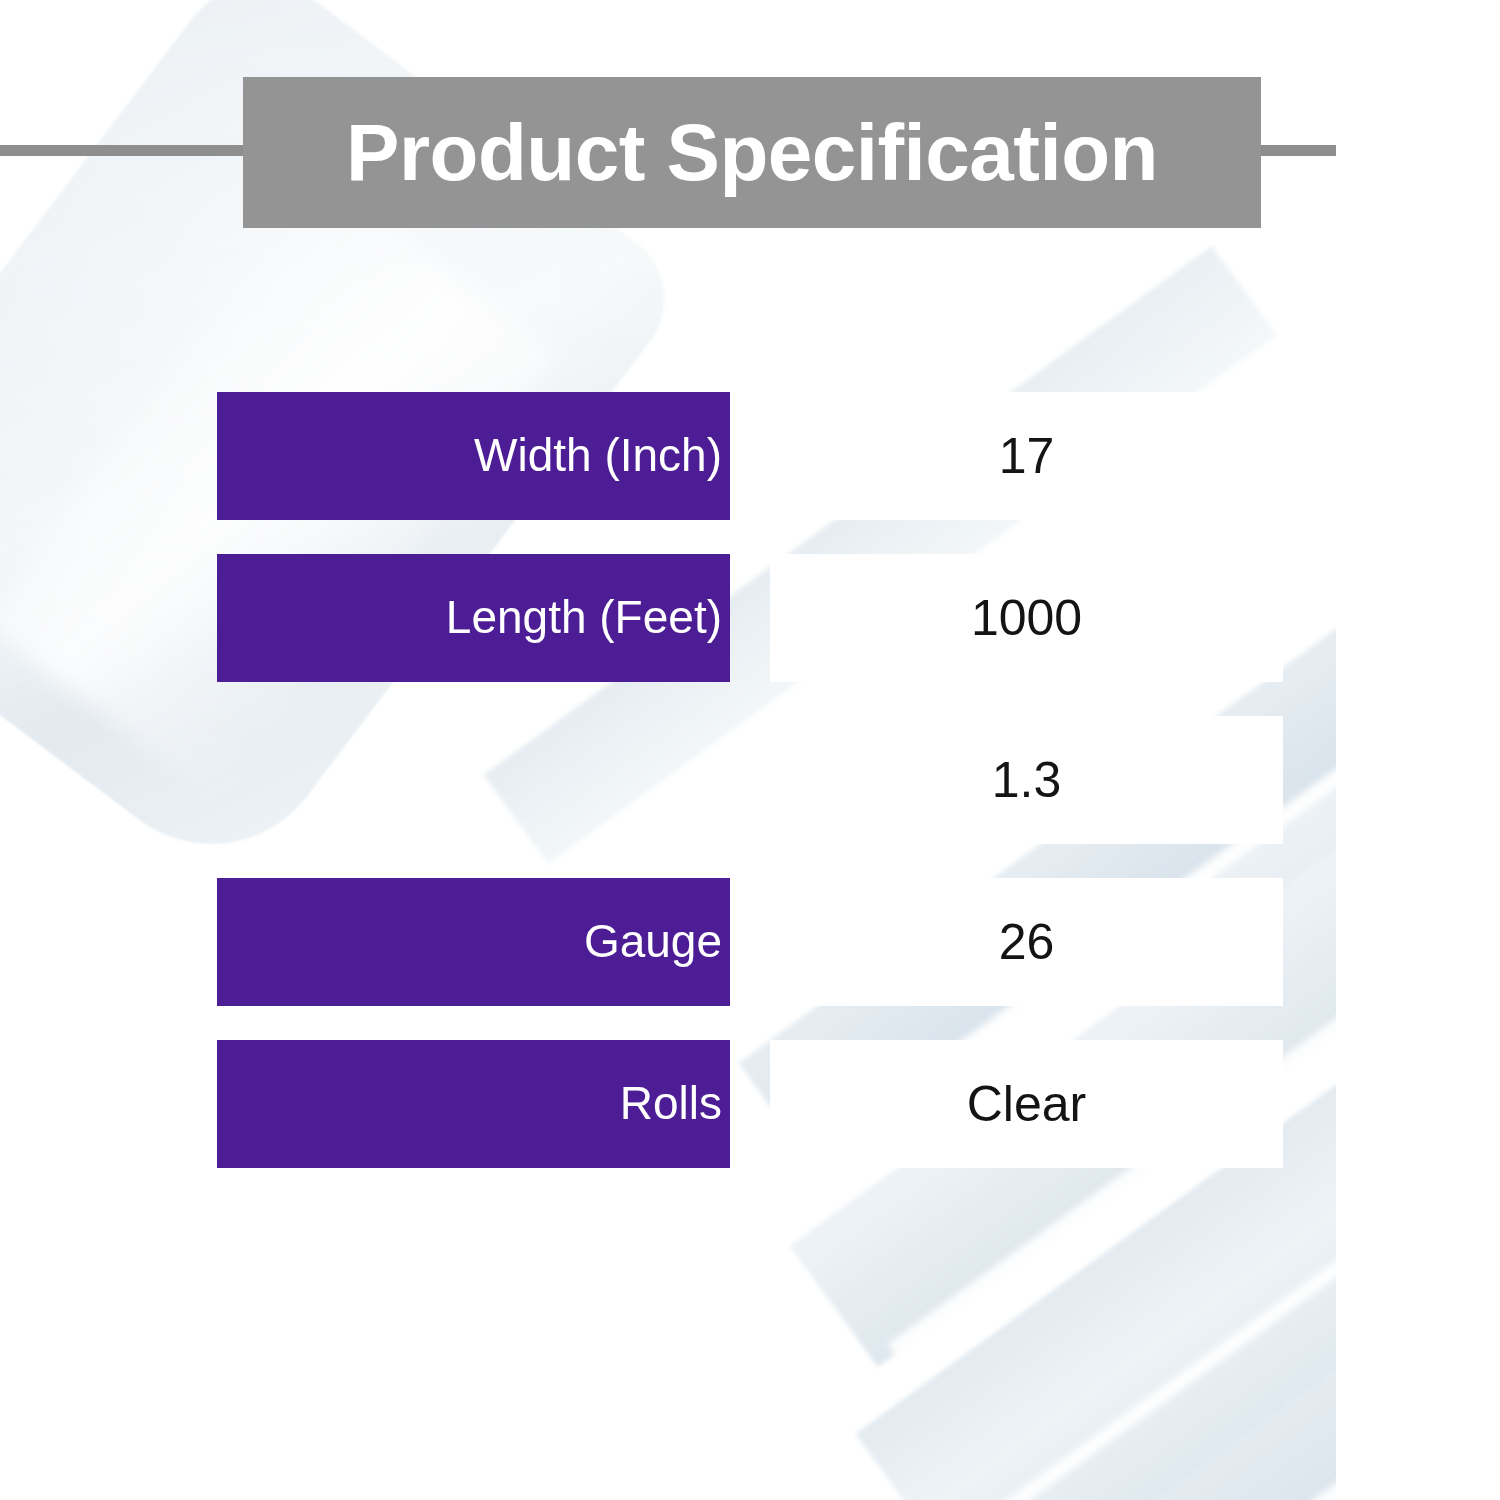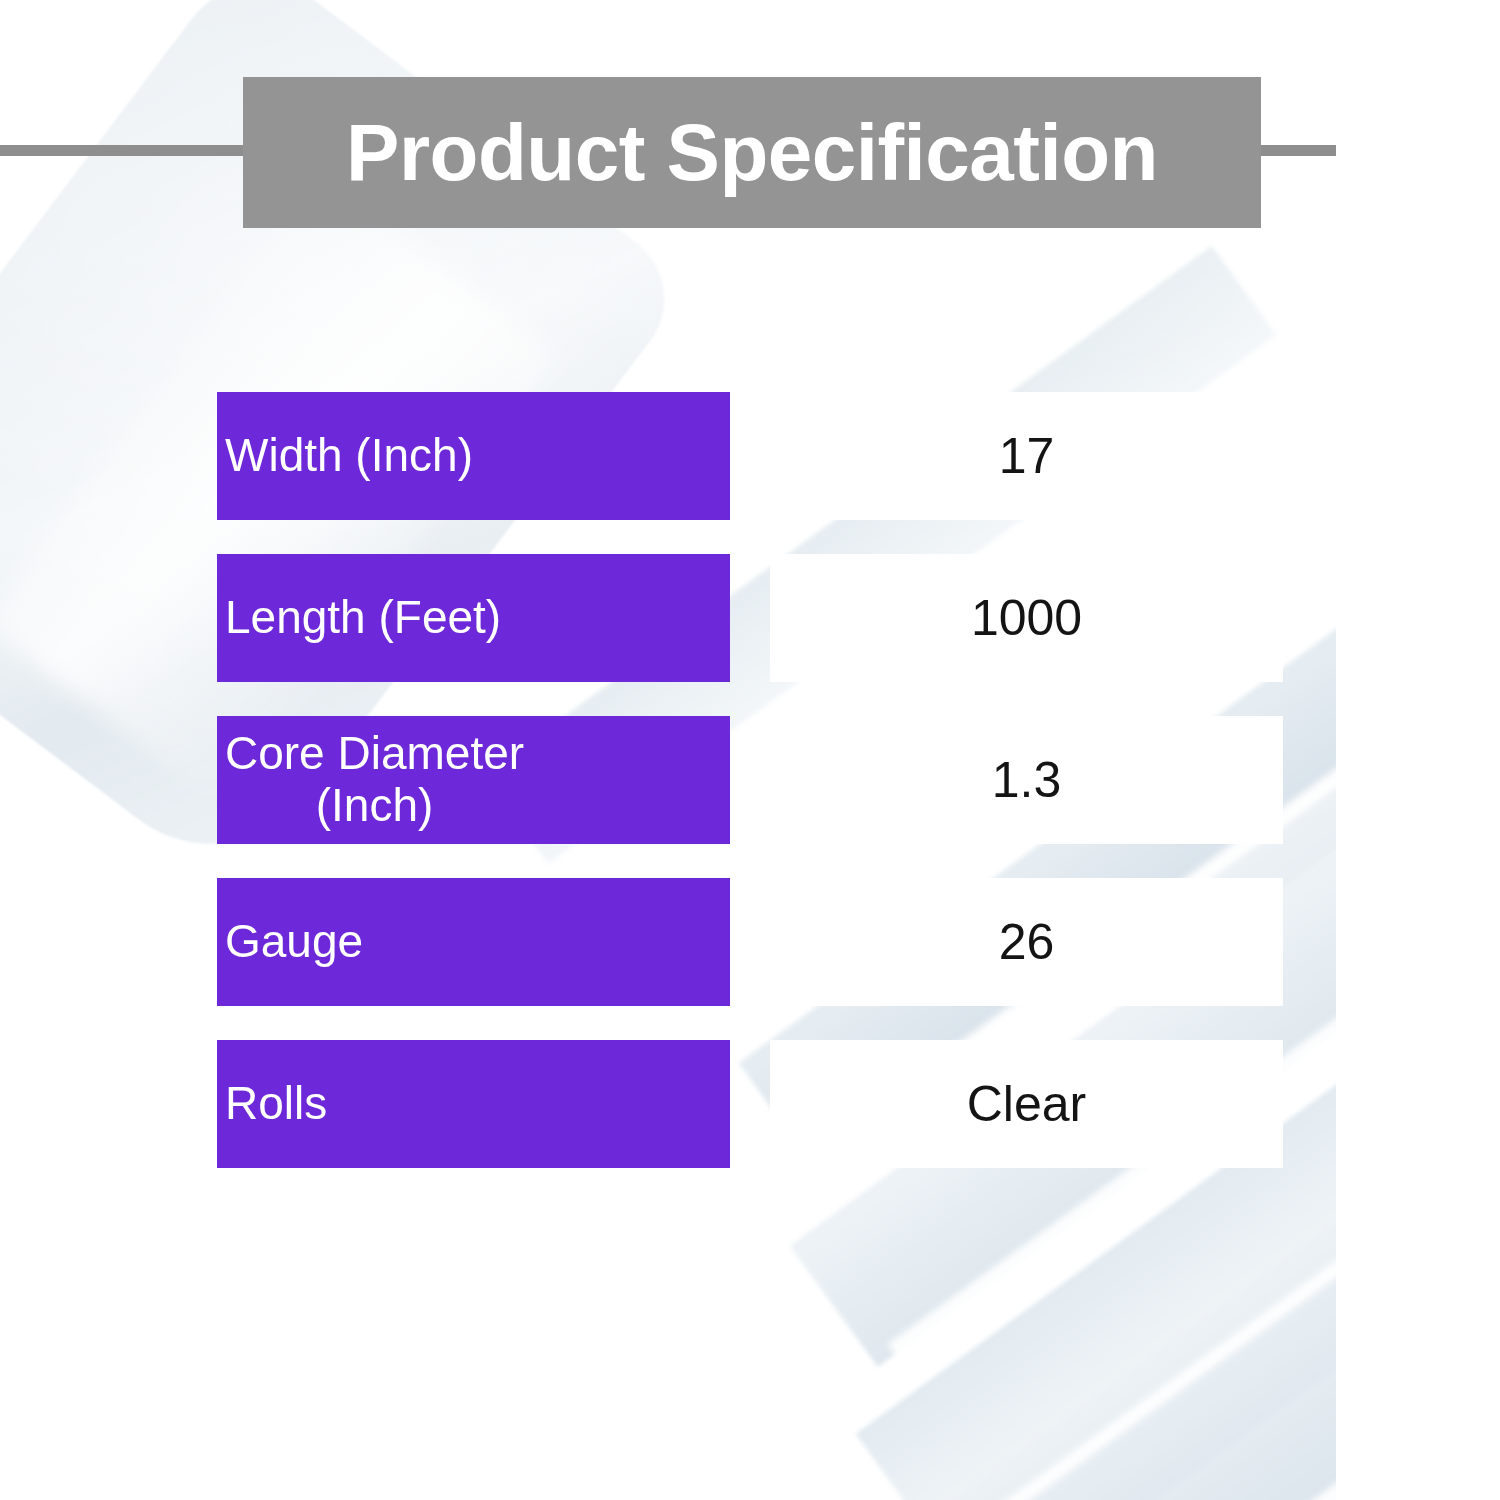--- a/index.html
+++ b/index.html
@@ -128,24 +128,24 @@
     margin-bottom: 34px;
   }
   .spec-row:last-child { margin-bottom: 0; }
 
   .label-cell {
     position: absolute;
     left: 217px;
     top: 0;
     width: 513px;
     height: 128px;
-    background: #6d28d9;
+    background: #4c1d95;
     display: flex;
     align-items: center;
-    justify-content: flex-start;
+    justify-content: flex-end;
     box-sizing: border-box;
     padding: 0 8px;
   }
   .label-text {
     color: #ffffff;
     font-size: 46px;
     font-weight: 300;
     line-height: 1.12;
     text-align: center;
     white-space: pre-line;
@@ -211,24 +211,20 @@
     <div class="spec-row">
       <div class="label-cell">
         <span class="label-text">Length (Feet)</span>
       </div>
       <div class="value-cell">
         <span class="value-text">1000</span>
       </div>
     </div>
 
     <div class="spec-row">
-      <div class="label-cell">
-        <span class="label-text">Core Diameter
-(Inch)</span>
-      </div>
       <div class="value-cell">
         <span class="value-text">1.3</span>
       </div>
     </div>
 
     <div class="spec-row">
       <div class="label-cell">
         <span class="label-text">Gauge</span>
       </div>
       <div class="value-cell">

